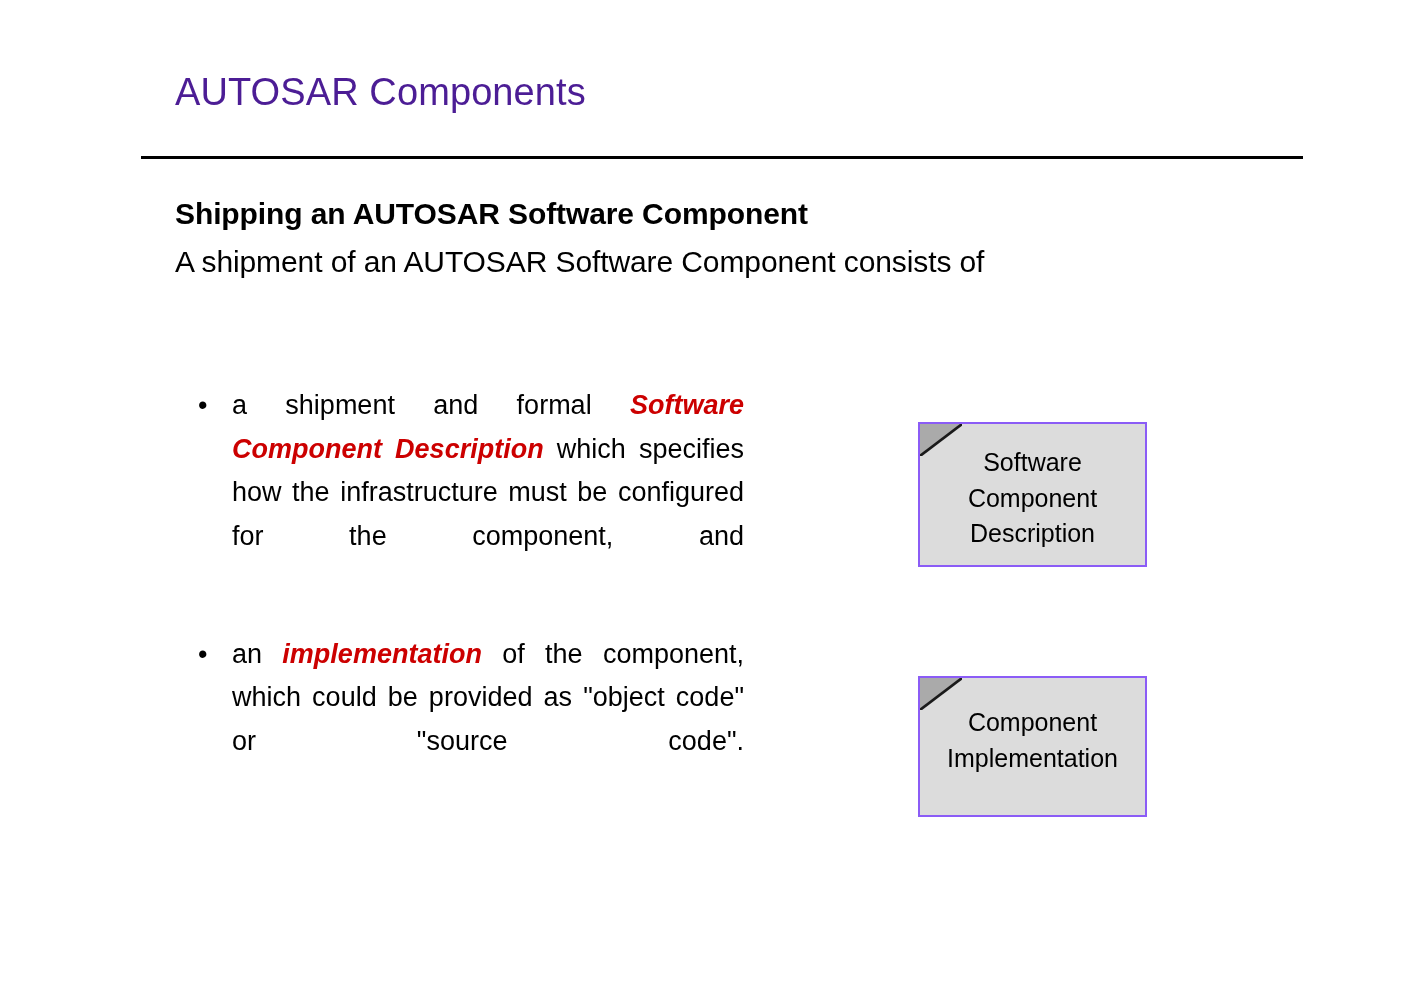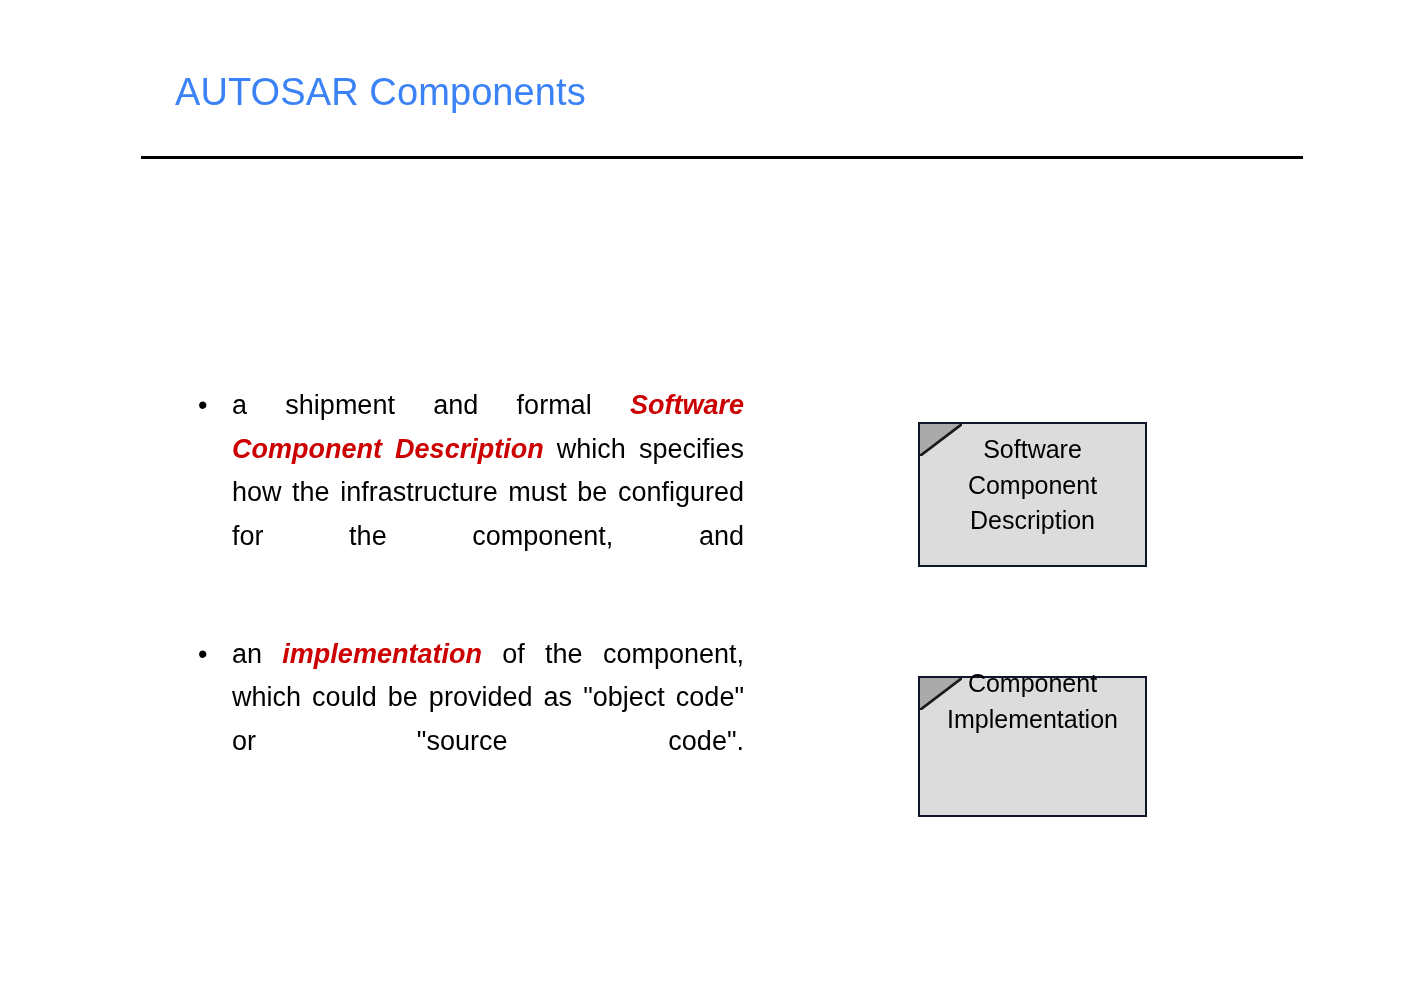--- a/index.html
+++ b/index.html
@@ -18,21 +18,21 @@
     -webkit-font-smoothing: antialiased;
   }
 
   
   #slide-title {
     position: absolute;
     left: 175px;
     top: 72px;
     font-size: 38px;
     font-weight: normal;
-    color: #3b82f6;
+    color: #4c1d95;
     letter-spacing: 0.1px;
     white-space: nowrap;
     line-height: 1.1;
   }
 
   
   #title-divider {
     position: absolute;
     left: 141px;
     top: 156px;
@@ -103,23 +103,24 @@
   .emph {
     color: #CC0000;
     font-weight: bold;
     font-style: italic;
   }
 
   
   .doc-shape {
     position: absolute;
     background: #DCDCDC;
-    border: 2px solid #0f172a;
+    border: 2px solid #8b5cf6;
     box-sizing: border-box;
     display: flex;
+    align-items: center;
     justify-content: center;
   }
   .doc-fold {
     position: absolute;
     left: 0;
     top: 0;
     width: 42px;
     height: 32px;
     overflow: hidden;
     pointer-events: none;
@@ -161,20 +162,22 @@
   }
 </style>
 </head>
 <body>
 
 <div id="slide-title">AUTOSAR Components</div>
 
 <div id="title-divider"></div>
 
 <div id="content">
+  <div id="section-heading">Shipping an AUTOSAR Software Component</div>
+  <div id="intro-paragraph">A shipment of an AUTOSAR Software Component consists of</div>
 </div>
 
 <ul id="bullet-list">
 
   <li class="bullet-item">
     <span class="bullet-marker">•</span>
     <span class="bullet-text"><span>a shipment and formal </span><span class="emph">Software Component Description</span><span> which specifies how the infrastructure must be configured for the component, and</span></span>
   </li>
 
   <li class="bullet-item">

